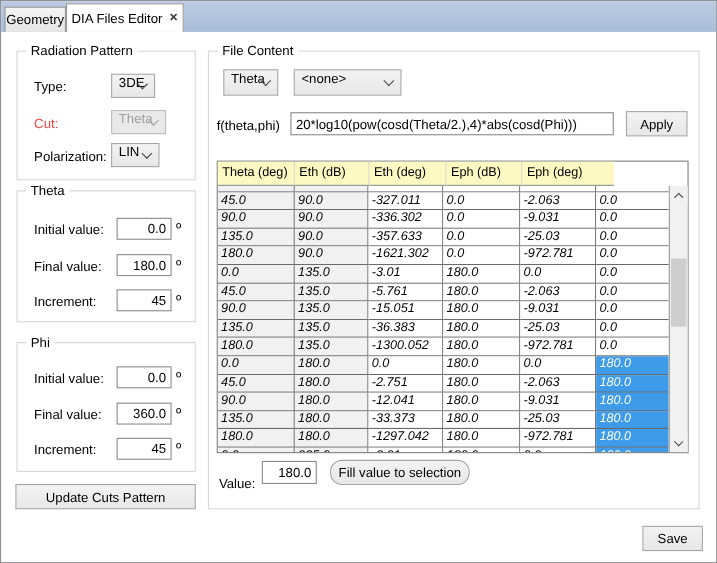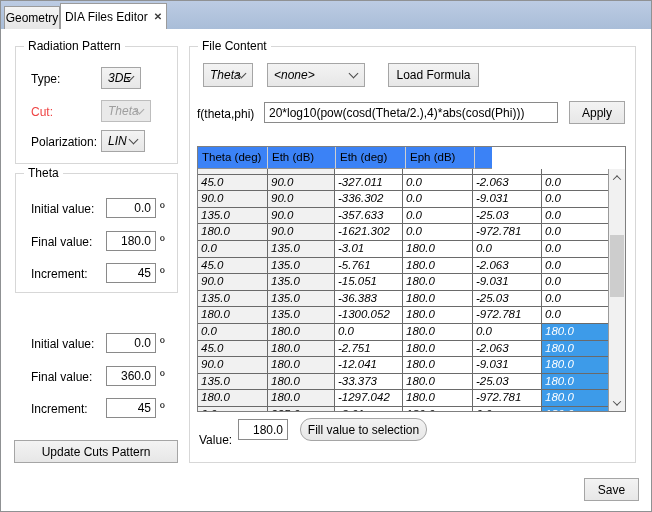--- a/index.html
+++ b/index.html
@@ -15,32 +15,32 @@
   .tab-close { font-size:10px; font-weight:bold; color:#3a3a3a; line-height:10px; padding-top:1px; }
 
   
   .group { position:absolute; border:1px solid #d7d7d7; background:transparent; }
   .group > .gtitle { position:absolute; top:-8px; left:8px; background:#fff; padding:0 4px; white-space:nowrap; }
 
   
   .lbl { position:absolute; white-space:nowrap; }
   .lbl.dis { color:#ef4444; }
   .btn { position:absolute; display:flex; align-items:center; justify-content:center; background:linear-gradient(180deg,#f3f3f3,#e7e7e7); border:1px solid #a5a5a5; white-space:nowrap; cursor:default; }
-  .combo { position:absolute; display:flex; align-items:center; background:linear-gradient(180deg,#f3f3f3,#e7e7e7); border:1px solid #a5a5a5; padding-left:6px; cursor:default;font-style:italic; }
+  .combo { position:absolute; display:flex; background:linear-gradient(180deg,#f3f3f3,#e7e7e7); border:1px solid #a5a5a5; padding-left:6px; cursor:default; }
   .combo .chev { position:absolute; right:7px; top:50%; margin-top:-5px; width:7px; height:7px; border-right:1.4px solid #4a4a4a; border-bottom:1.4px solid #4a4a4a; transform:rotate(45deg); }
   .combo.dis { background:#e9e9e9; border-color:#bdbdbd; color:#9e9e9e; }
   .combo.dis .chev { border-color:#a8a8a8; }
   input.tb { position:absolute; border:1px solid #8a8a8a; background:#fff; font-family:"Liberation Sans",sans-serif; font-size:12px; padding:0 4px; outline:none; }
   input.num { text-align:right; }
   .deg { position:absolute; font-size:13px; }
 
   
   .grid { position:absolute; left:196px; top:145px; width:429px; height:266px; border:1px solid #7f7f7f; background:#fff; }
   .ghead { position:absolute; left:0; top:0; height:22px; display:flex; }
-  .th { height:22px; line-height:21px; padding-left:4px; background:#3b82f6; border-right:1px solid #cfcfcf; border-bottom:1px solid #919191; overflow:hidden; white-space:nowrap; font-size:11.5px; }
+  .th { height:22px; line-height:21px; padding-left:4px; background:#fef9c3; border-right:1px solid #cfcfcf; border-bottom:1px solid #919191; overflow:hidden; white-space:nowrap; font-size:11.5px; }
   .th.sp { border-right:none; }
   .gbody { position:absolute; left:0; top:22px; width:410px; height:242px; overflow:hidden;font-style:italic; }
   .rows { margin-top:-11px; }
   .tr { display:flex; height:16.6px; }
   .td { height:16.6px; line-height:15.5px; padding-left:3px; border-right:1px solid #6a6a6a; border-bottom:1px solid #6a6a6a; background:#fff; overflow:hidden; white-space:nowrap; font-size:11.5px; }
   .td.ro { background:#f1f1f1; }
   .td.sel { background:var(--sel,#3d9be9); color:#fff; }
   .c0{width:70px}.c1{width:67px}.c2{width:68px}.c3{width:70px}.c4{width:69px}.c5{width:66px; border-right:none;}
 
   
@@ -92,20 +92,23 @@
   <span class="lbl" style="left:30px; top:201px;">Initial value:</span>
   <input class="tb num" style="left: 105px; top: 197px; width: 50px; height: 20px;" value="0.0">
   <span class="deg" style="left:159px; top:199px;">º</span>
   <span class="lbl" style="left:30px; top:234px;">Final value:</span>
   <input class="tb num" style="left: 105px; top: 230px; width: 50px; height: 20px;" value="180.0">
   <span class="deg" style="left:159px; top:232px;">º</span>
   <span class="lbl" style="left:30px; top:266px;">Increment:</span>
   <input class="tb num" style="left: 105px; top: 262px; width: 50px; height: 20px;" value="45">
   <span class="deg" style="left:159px; top:264px;">º</span>
 
+  <div class="group" style="left:14px; top:310px; width:163px; height:118px;">
+    <span class="gtitle">Phi</span>
+  </div>
   <span class="lbl" style="left:30px; top:336px;">Initial value:</span>
   <input class="tb num" style="left: 105px; top: 332px; width: 50px; height: 20px;" value="0.0">
   <span class="deg" style="left:159px; top:334px;">º</span>
   <span class="lbl" style="left:30px; top:369px;">Final value:</span>
   <input class="tb num" style="left: 105px; top: 365px; width: 50px; height: 20px;" value="360.0">
   <span class="deg" style="left:159px; top:367px;">º</span>
   <span class="lbl" style="left:30px; top:401px;">Increment:</span>
   <input class="tb num" style="left: 105px; top: 397px; width: 50px; height: 20px;" value="45">
   <span class="deg" style="left:159px; top:399px;">º</span>
 
@@ -121,36 +124,34 @@
   </div>
 
   <div class="combo" style="left:202px; top:62px; width:50px; height:24px;">
     <span>Theta</span>
     <span class="chev"></span>
   </div>
   <div class="combo" style="left:266px; top:62px; width:98px; height:24px;">
     <span>&lt;none&gt;</span>
     <span class="chev"></span>
   </div>
-  <div class="btn" style="left:387px; top:62px; width:91px; height:24px;">
-    <span>Load Formula</span>
-  </div>
 
   <span class="lbl" style="left:196px; top:106px;">f(theta,phi)</span>
   <input class="tb" style="left: 263px; top: 101px; width: 294px; height: 21px;" value="20*log10(pow(cosd(Theta/2.),4)*abs(cosd(Phi)))">
   <div class="btn" style="left:568px; top:100px; width:56px; height:23px;">
     <span>Apply</span>
   </div>
 
   <div class="grid">
     <div class="ghead">
         <div class="th c0">Theta (deg)</div>
         <div class="th c2">Eth (dB)</div>
         <div class="th c3">Eth (deg)</div>
         <div class="th c4">Eph (dB)</div>
+        <div class="th c5">Eph (deg)</div>
         <div class="th sp" style="width: 17px;"></div>
       </div>
     <div class="gbody">
       <div class="rows">
           <div class="tr">
             <div class="td c0 ro">0.0</div>
             <div class="td c1 ro">90.0</div>
             <div class="td c2">-324.261</div>
             <div class="td c3">0.0</div>
             <div class="td c4">0.0</div>

